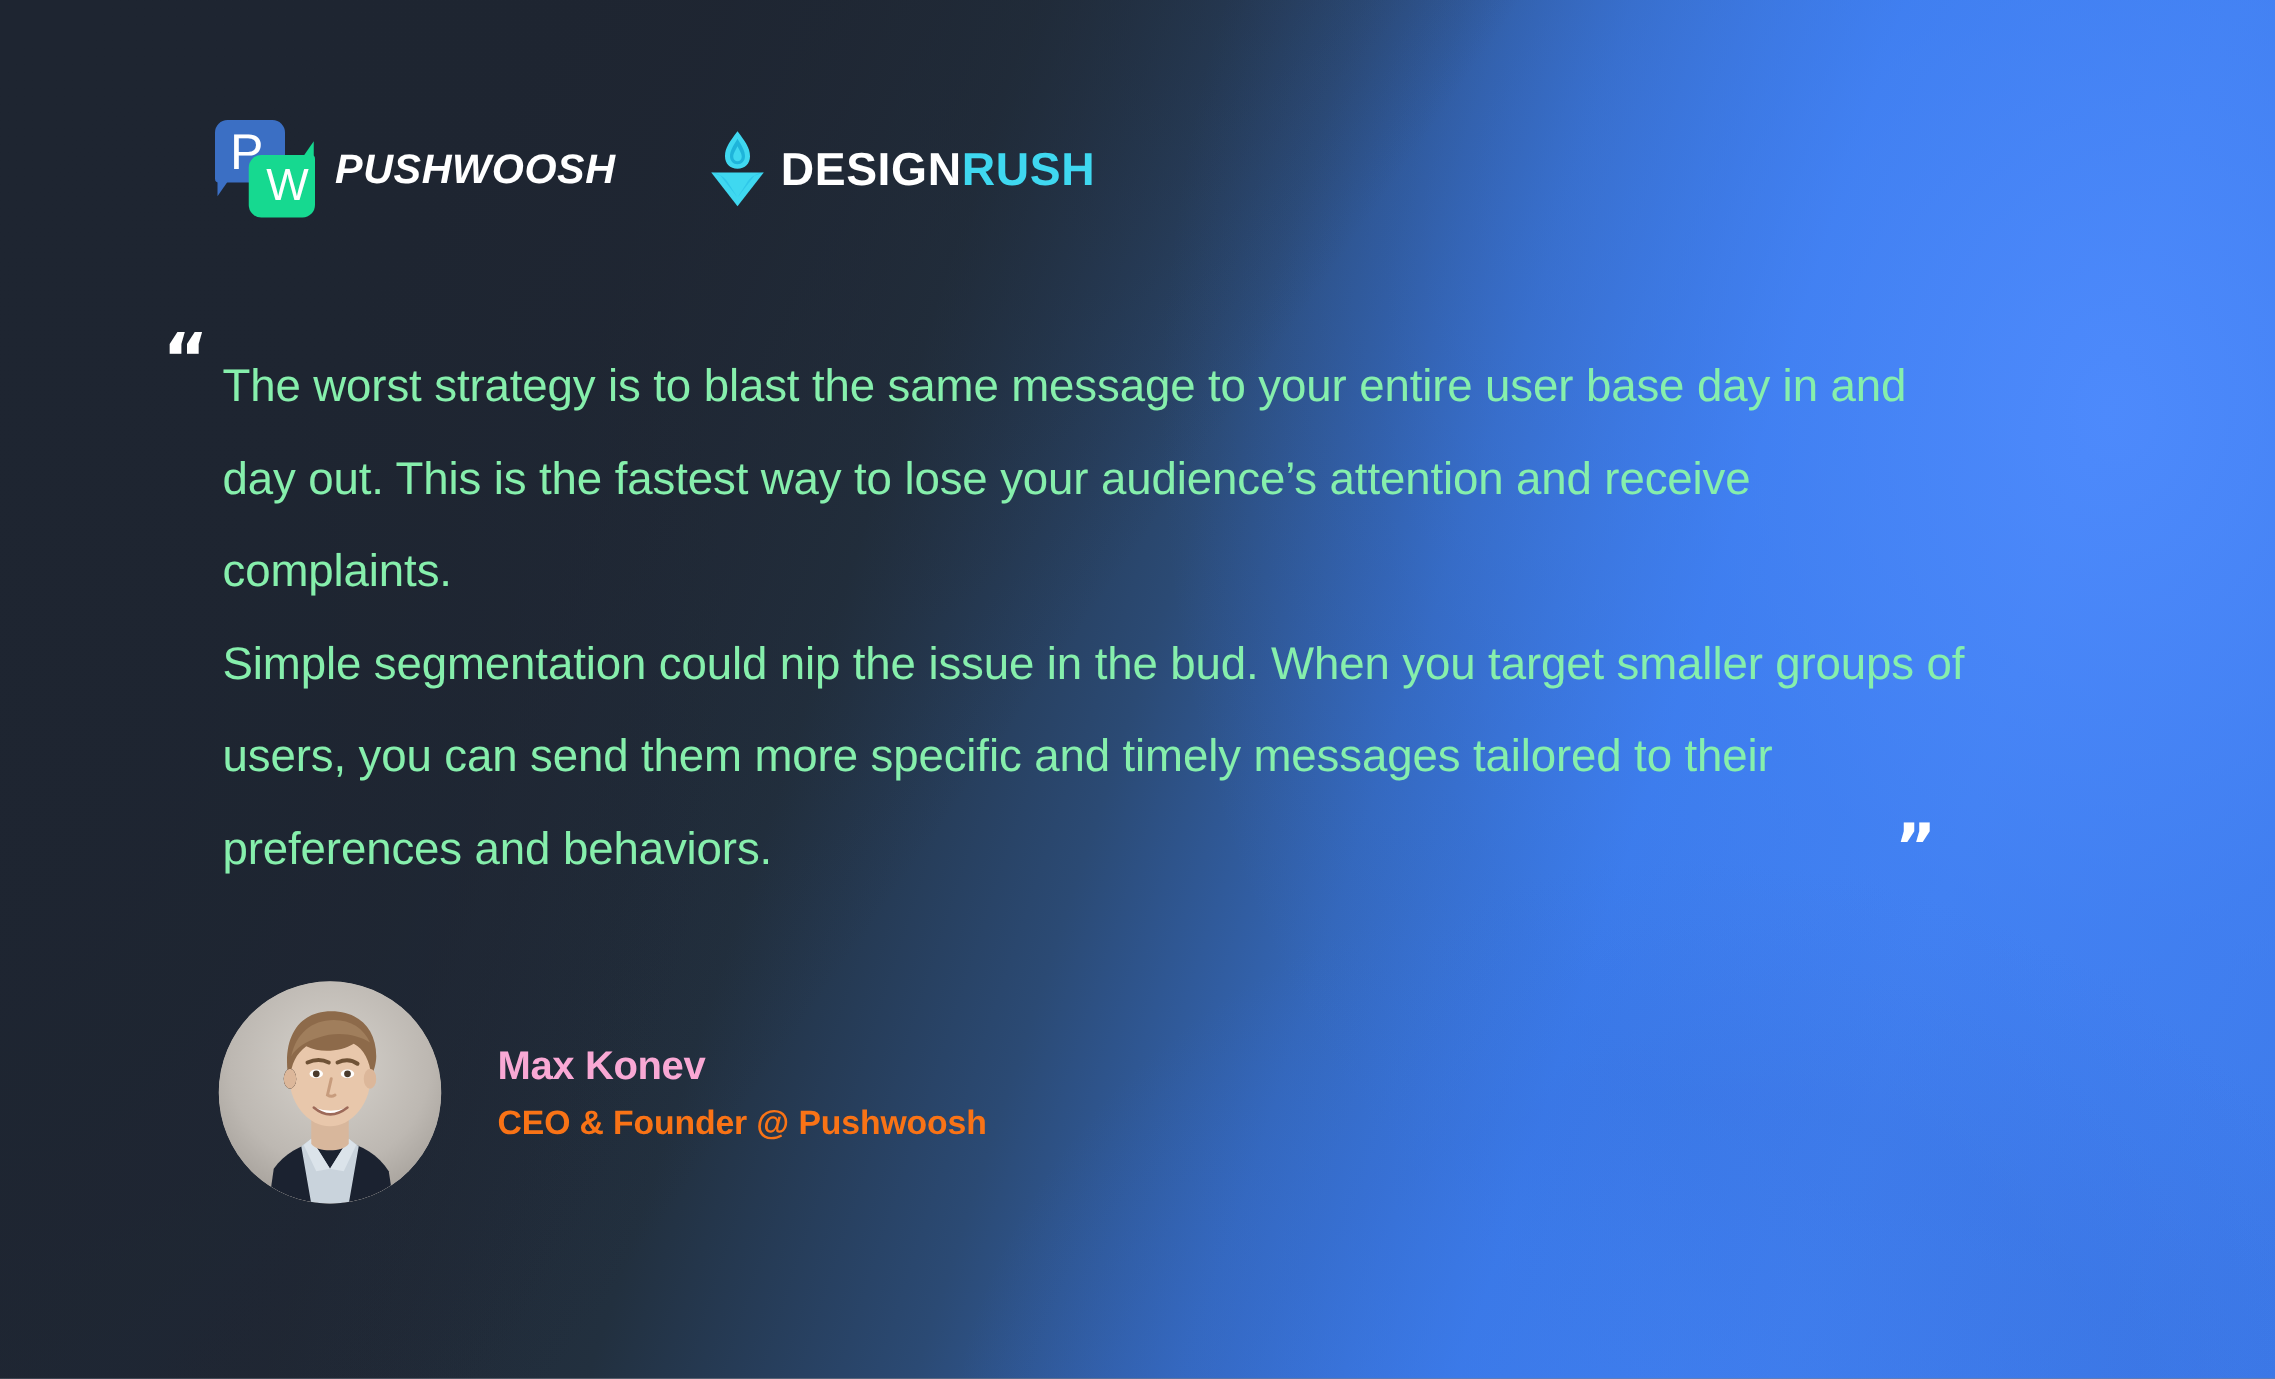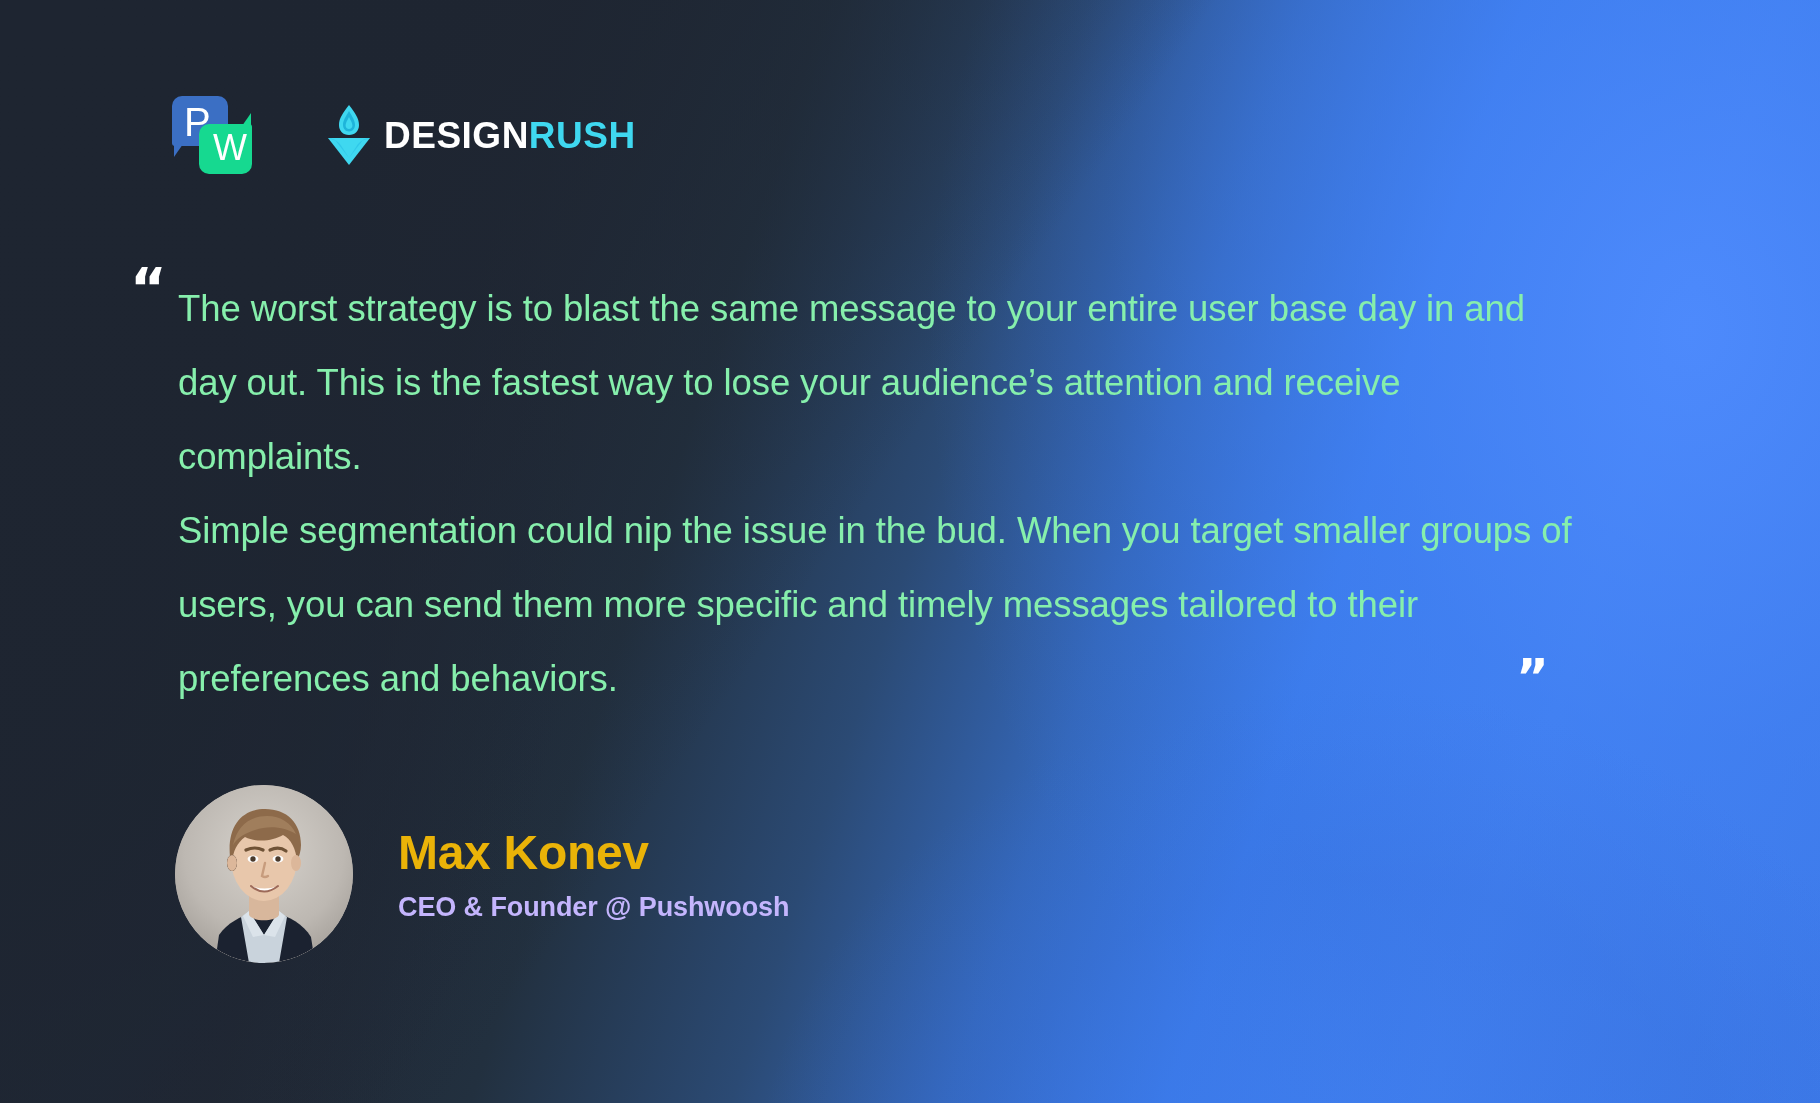--- a/index.html
+++ b/index.html
@@ -180,31 +180,31 @@
     border-radius: 50%;
     overflow: hidden;
     position: relative;
     background: #b9b4ae;
     flex: none;
   }
   .avatar svg { display: block; width: 178px; height: 178px; }
 
   .author-text { margin-left: 45px; }
   .author-name {
-    font-size: 48px;
-    font-weight: bold;
-    color: #eab308;
+    font-size: 32px;
+    font-weight: bold;
+    color: #f9a8d4;
     line-height: 1.15;
     letter-spacing: -0.3px;
   }
   .author-role {
     margin-top: 12px;
     font-size: 27px;
     font-weight: bold;
-    color: #c4b5fd;
+    color: #f97316;
     letter-spacing: -0.1px;
   }
 </style>
 </head>
 <body>
 
 <div id="card">
 
   <div class="bg-base"></div>
   <div class="bg-glow-right"></div>
@@ -216,20 +216,21 @@
 
     <div class="logo-row">
 
       <div class="pw-logo">
         <div class="pw-bubble-blue"></div>
         <div class="pw-bubble-green"></div>
         <span class="pw-letter p">P</span>
         <span class="pw-letter w">W</span>
       </div>
 
+      <span class="pw-word">PUSHWOOSH</span>
 
       <div class="dr-logo">
         <span class="dr-mark">
           <svg viewBox="0 0 46 62" xmlns="http://www.w3.org/2000/svg">
             <path d="M23 1 C17 9 13 14 13 21 c0 6 4 10 10 10 c6 0 10-4 10-10 C33 14 29 9 23 1 Z" fill="#3fd8f0"></path>
             <path d="M23 7 C19.5 13 17 16.5 17 21 c0 3.8 2.6 6.4 6 6.4 c3.4 0 6-2.6 6-6.4 C29 16.5 26.5 13 23 7 Z" fill="#1fb4da"></path>
             <path d="M23 13 C21 17 19.6 19 19.6 21.4 c0 2.1 1.5 3.6 3.4 3.6 c1.9 0 3.4-1.5 3.4-3.6 C26.4 19 25 17 23 13 Z" fill="#3fd8f0"></path>
             <path d="M2 34 h42 L23 61 Z" fill="#3fd8f0"></path>
             <path d="M2 34 c6 0.6 10.5 3.4 13.5 8.2 L23 54 L9.5 36.5 Z" fill="#2ec4e8" opacity="0.85"></path>
             <path d="M44 34 c-6 0.6 -10.5 3.4 -13.5 8.2 L23 54 L36.5 36.5 Z" fill="#2ec4e8" opacity="0.85"></path>

